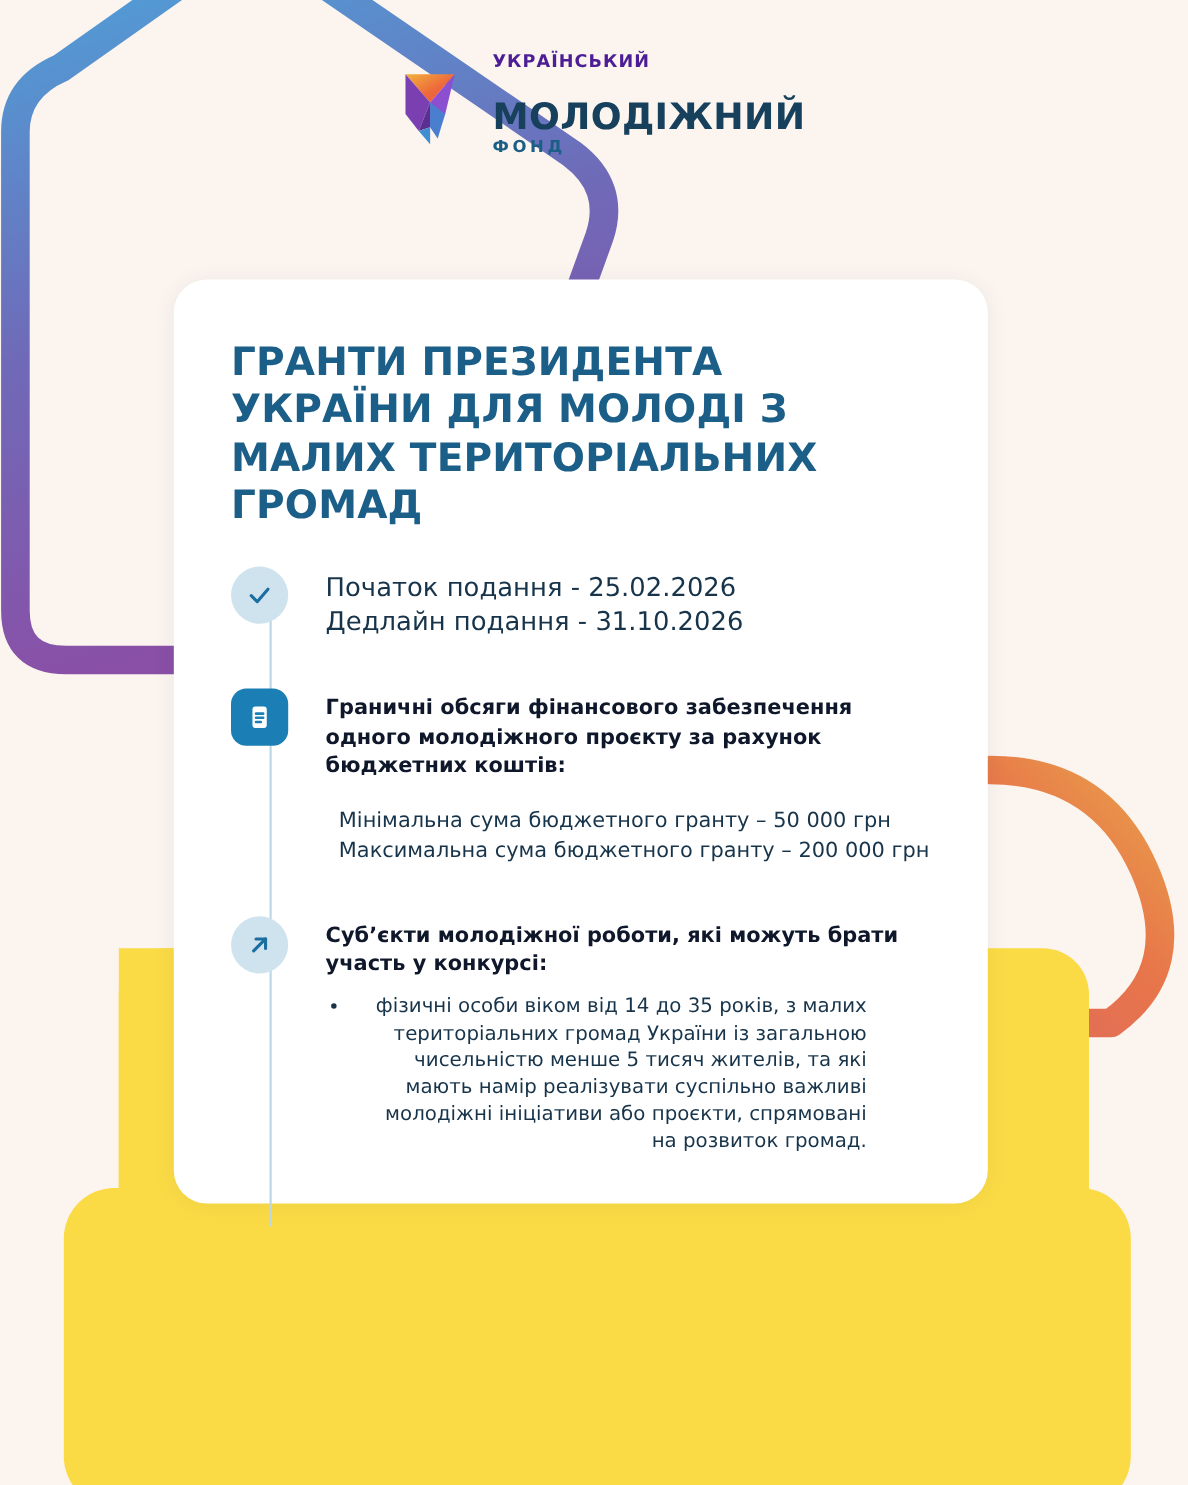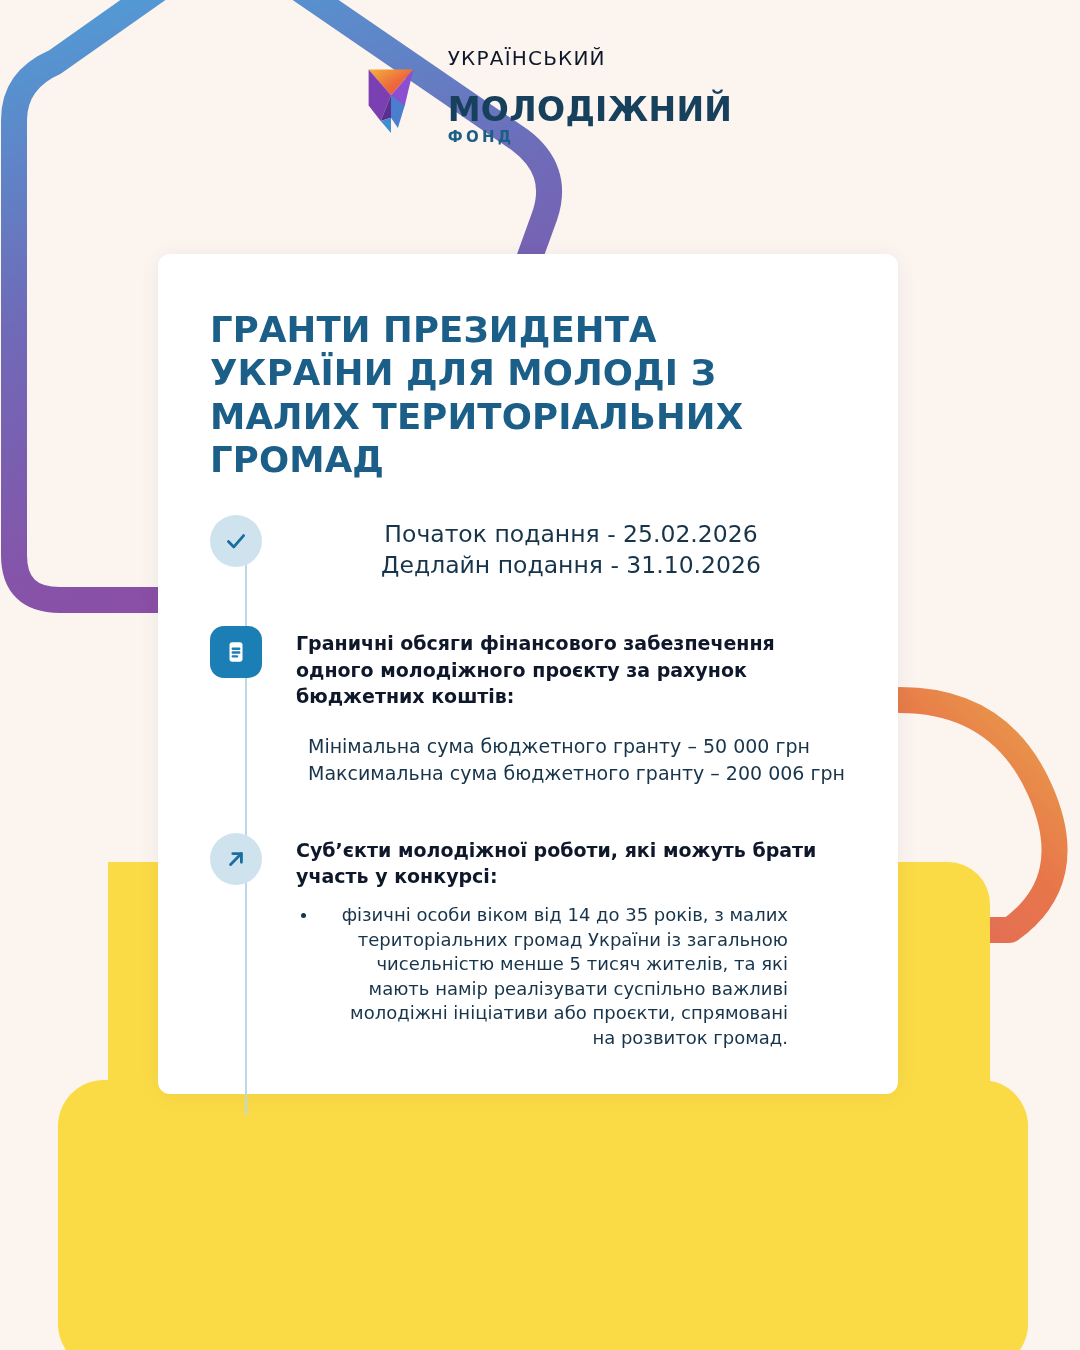--- a/index.html
+++ b/index.html
@@ -49,24 +49,24 @@
     height: 86px;
     flex: none;
   }
   .logo-text {
     display: flex;
     flex-direction: column;
     justify-content: center;
     line-height: 1;
   }
   .logo-line1 {
-    font-size: 20px;
-    font-weight: 400;
+    font-size: 16px;
+    font-weight: 700;
     letter-spacing: 0.06em;
-    color: #0f172a;
+    color: #4c1d95;
     margin-bottom: 4px;
   }
   .logo-line2 {
     font-size: 33px;
     font-weight: 800;
     letter-spacing: 0.01em;
     color: #17405c;
     margin-bottom: 4px;
     margin-top: 21px;
   }
@@ -78,21 +78,21 @@
   }
 
   
   .card {
     position: absolute;
     left: 158px;
     top: 254px;
     width: 740px;
     height: 840px;
     background: #ffffff;
-    border-radius: 12px;
+    border-radius: 30px;
     box-shadow: 0 2px 22px rgba(30, 50, 80, 0.06);
     padding: 54px 52px 0 52px;
   }
 
   .card-title {
     color: #1b5f88;
     font-size: 35.5px;
     font-weight: 800;
     line-height: 1.22;
     letter-spacing: 0.004em;
@@ -145,21 +145,20 @@
     font-size: 23.5px;
     font-weight: 700;
     color: #17344a;
     line-height: 1.3;
   }
   .blk-sub {
     font-size: 23.5px;
     font-weight: 400;
     color: #17344a;
     line-height: 1.3;
-    text-align: center;
   }
 
   .blk-head-sm {
     font-size: 19px;
     font-weight: 700;
     color: #0f172a;
     line-height: 1.38;
   }
   .blk-text {
     font-size: 19px;
@@ -259,21 +258,21 @@
       <div class="tl-item">
         <div class="tl-icon square">
           <svg width="26" height="26" viewBox="0 0 24 24" fill="none" stroke="#ffffff" stroke-width="2.2" stroke-linecap="round">
             <rect x="6" y="3" width="12" height="18" rx="2.5" fill="#ffffff" stroke="none"></rect>
             <path d="M9 9 H15 M9 12.5 H15 M9 16 H13" stroke="#1b7fb5"></path>
           </svg>
         </div>
         <div class="blk-head-sm">Граничні обсяги фінансового забезпечення одного молодіжного проєкту за рахунок бюджетних коштів:</div>
         <div class="gap-22"></div>
         <div class="blk-text">Мінімальна сума бюджетного гранту – 50 000 грн</div>
-        <div class="blk-text">Максимальна сума бюджетного гранту –  200 006 грн</div>
+        <div class="blk-text">Максимальна сума бюджетного гранту –  200 000 грн</div>
       </div>
 
       <div class="gap-22"></div>
 
       <div class="tl-item">
         <div class="tl-icon round-light">
           <svg width="26" height="26" viewBox="0 0 24 24" fill="none" stroke="#1b6f9e" stroke-width="2.6" stroke-linecap="round" stroke-linejoin="round">
             <path d="M7 17 L17 7"></path>
             <path d="M9 7 H17 V15"></path>
           </svg>

